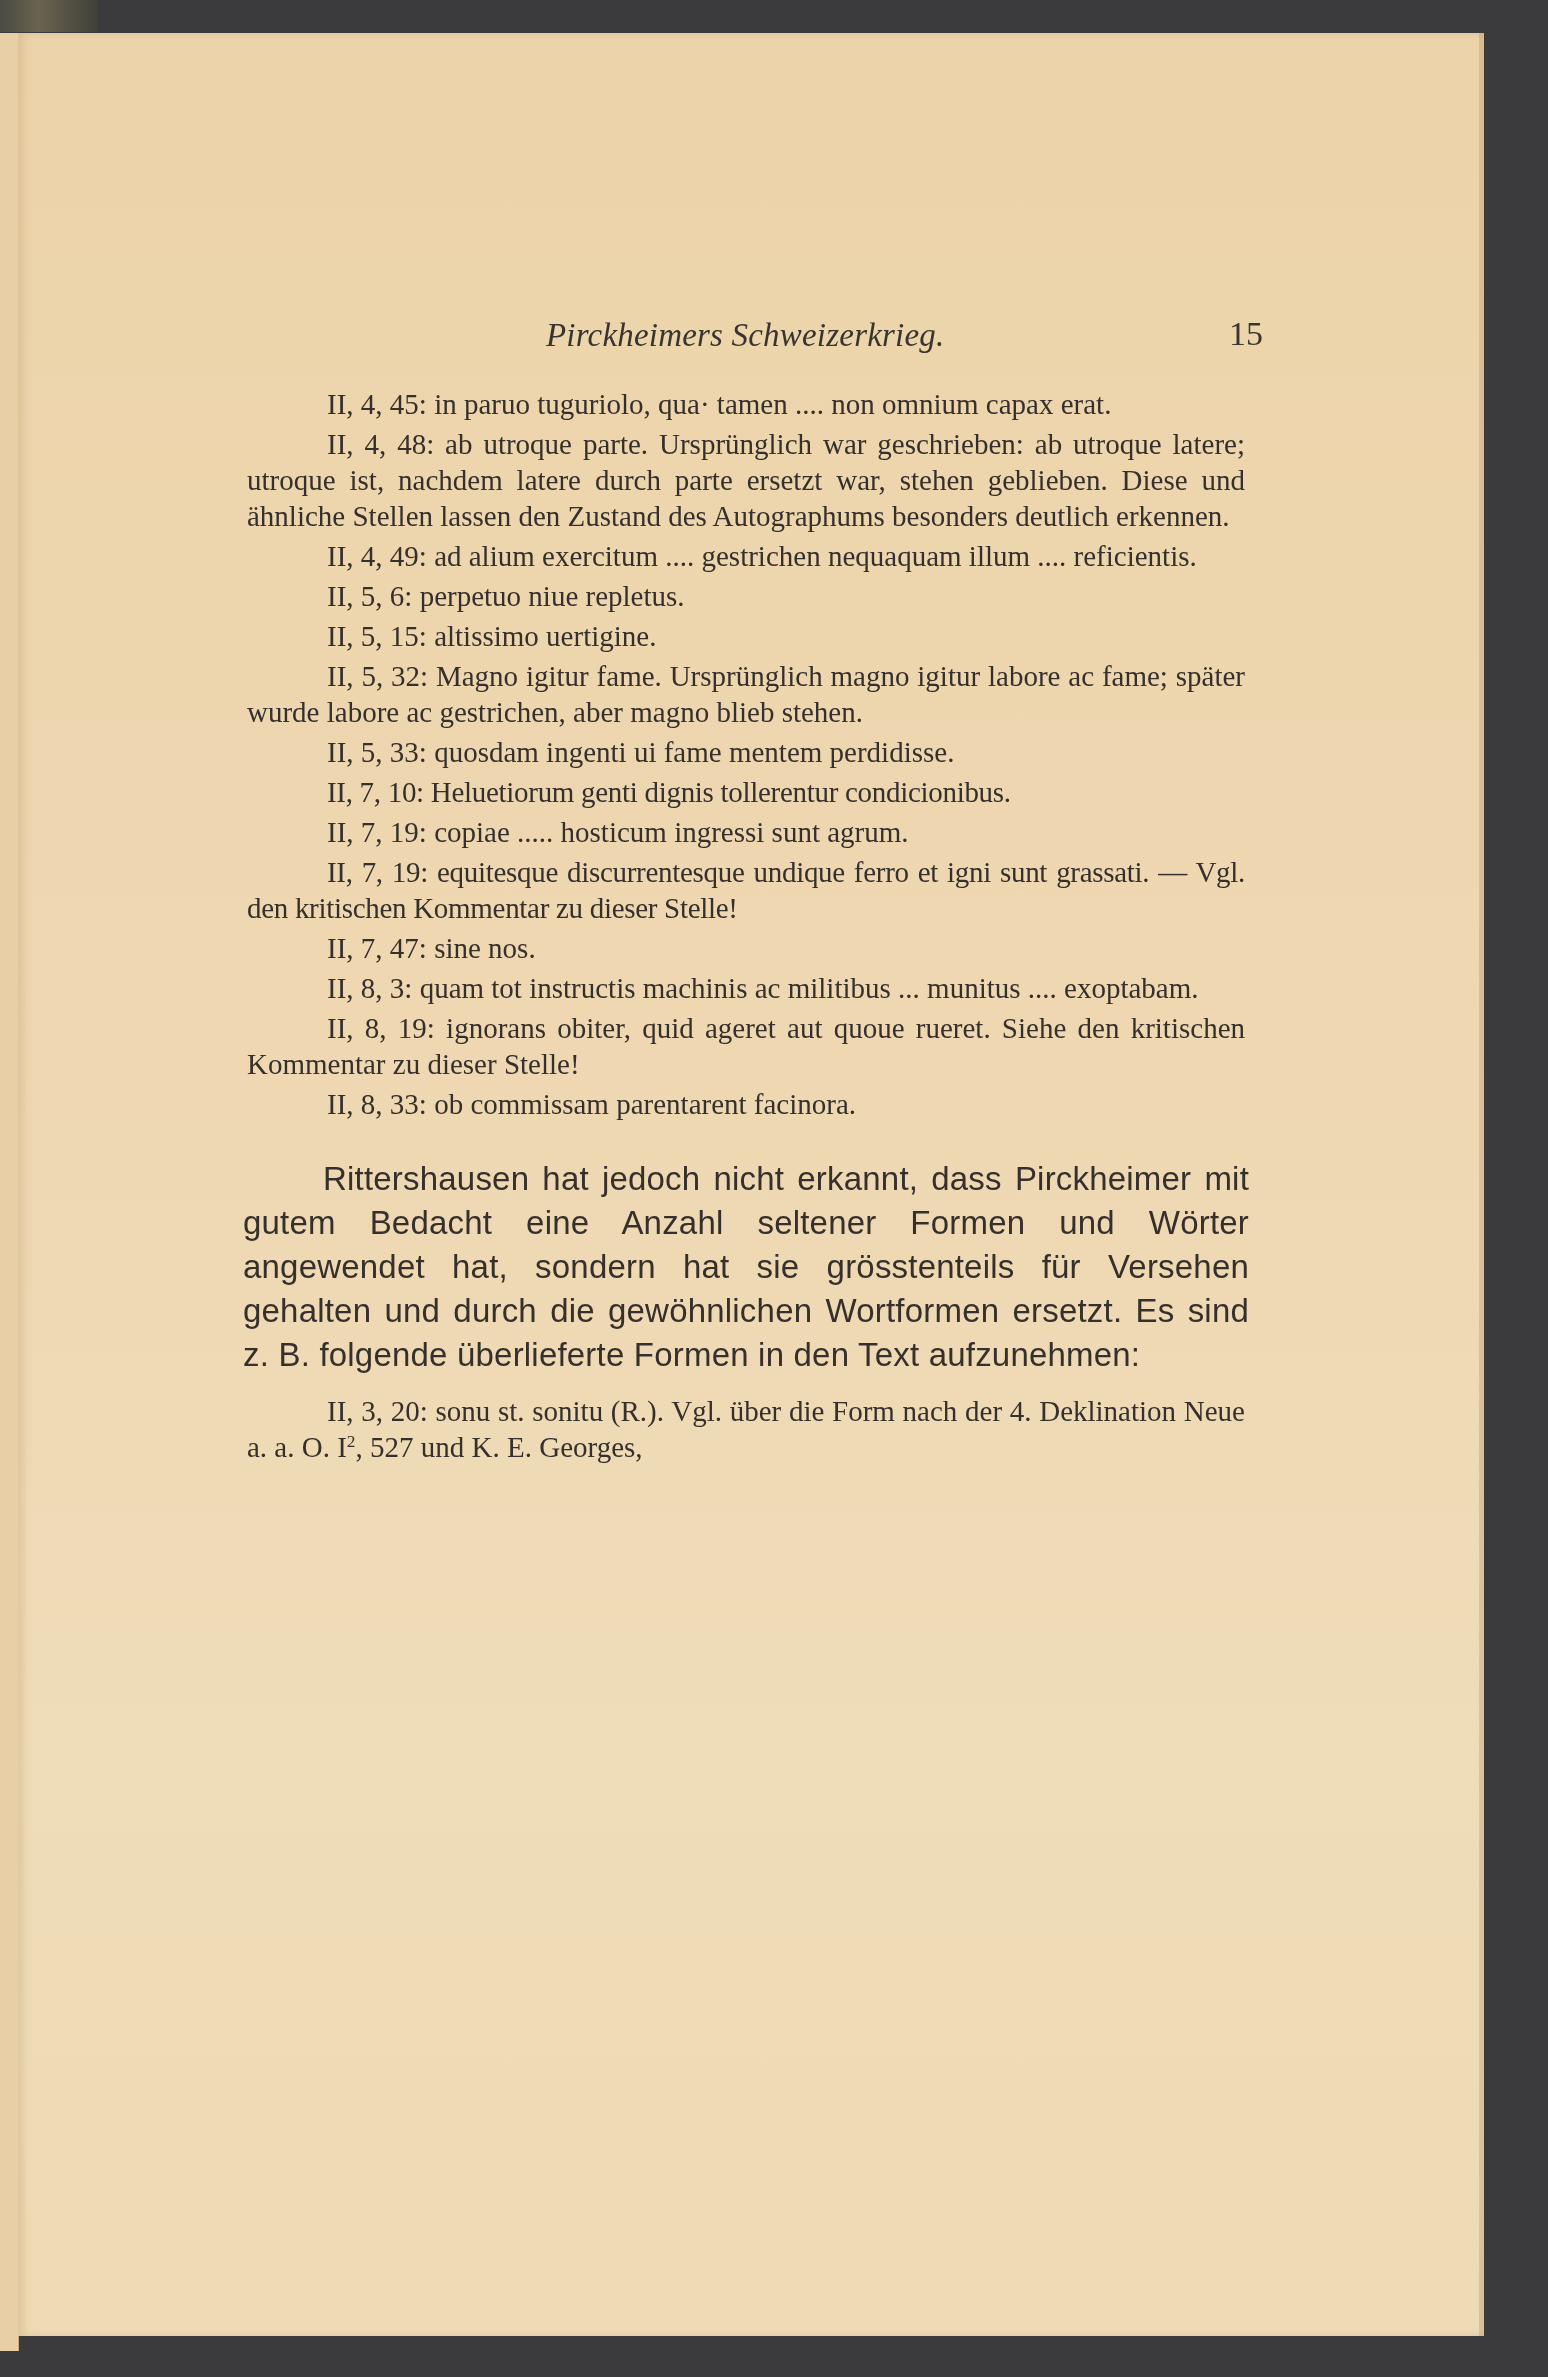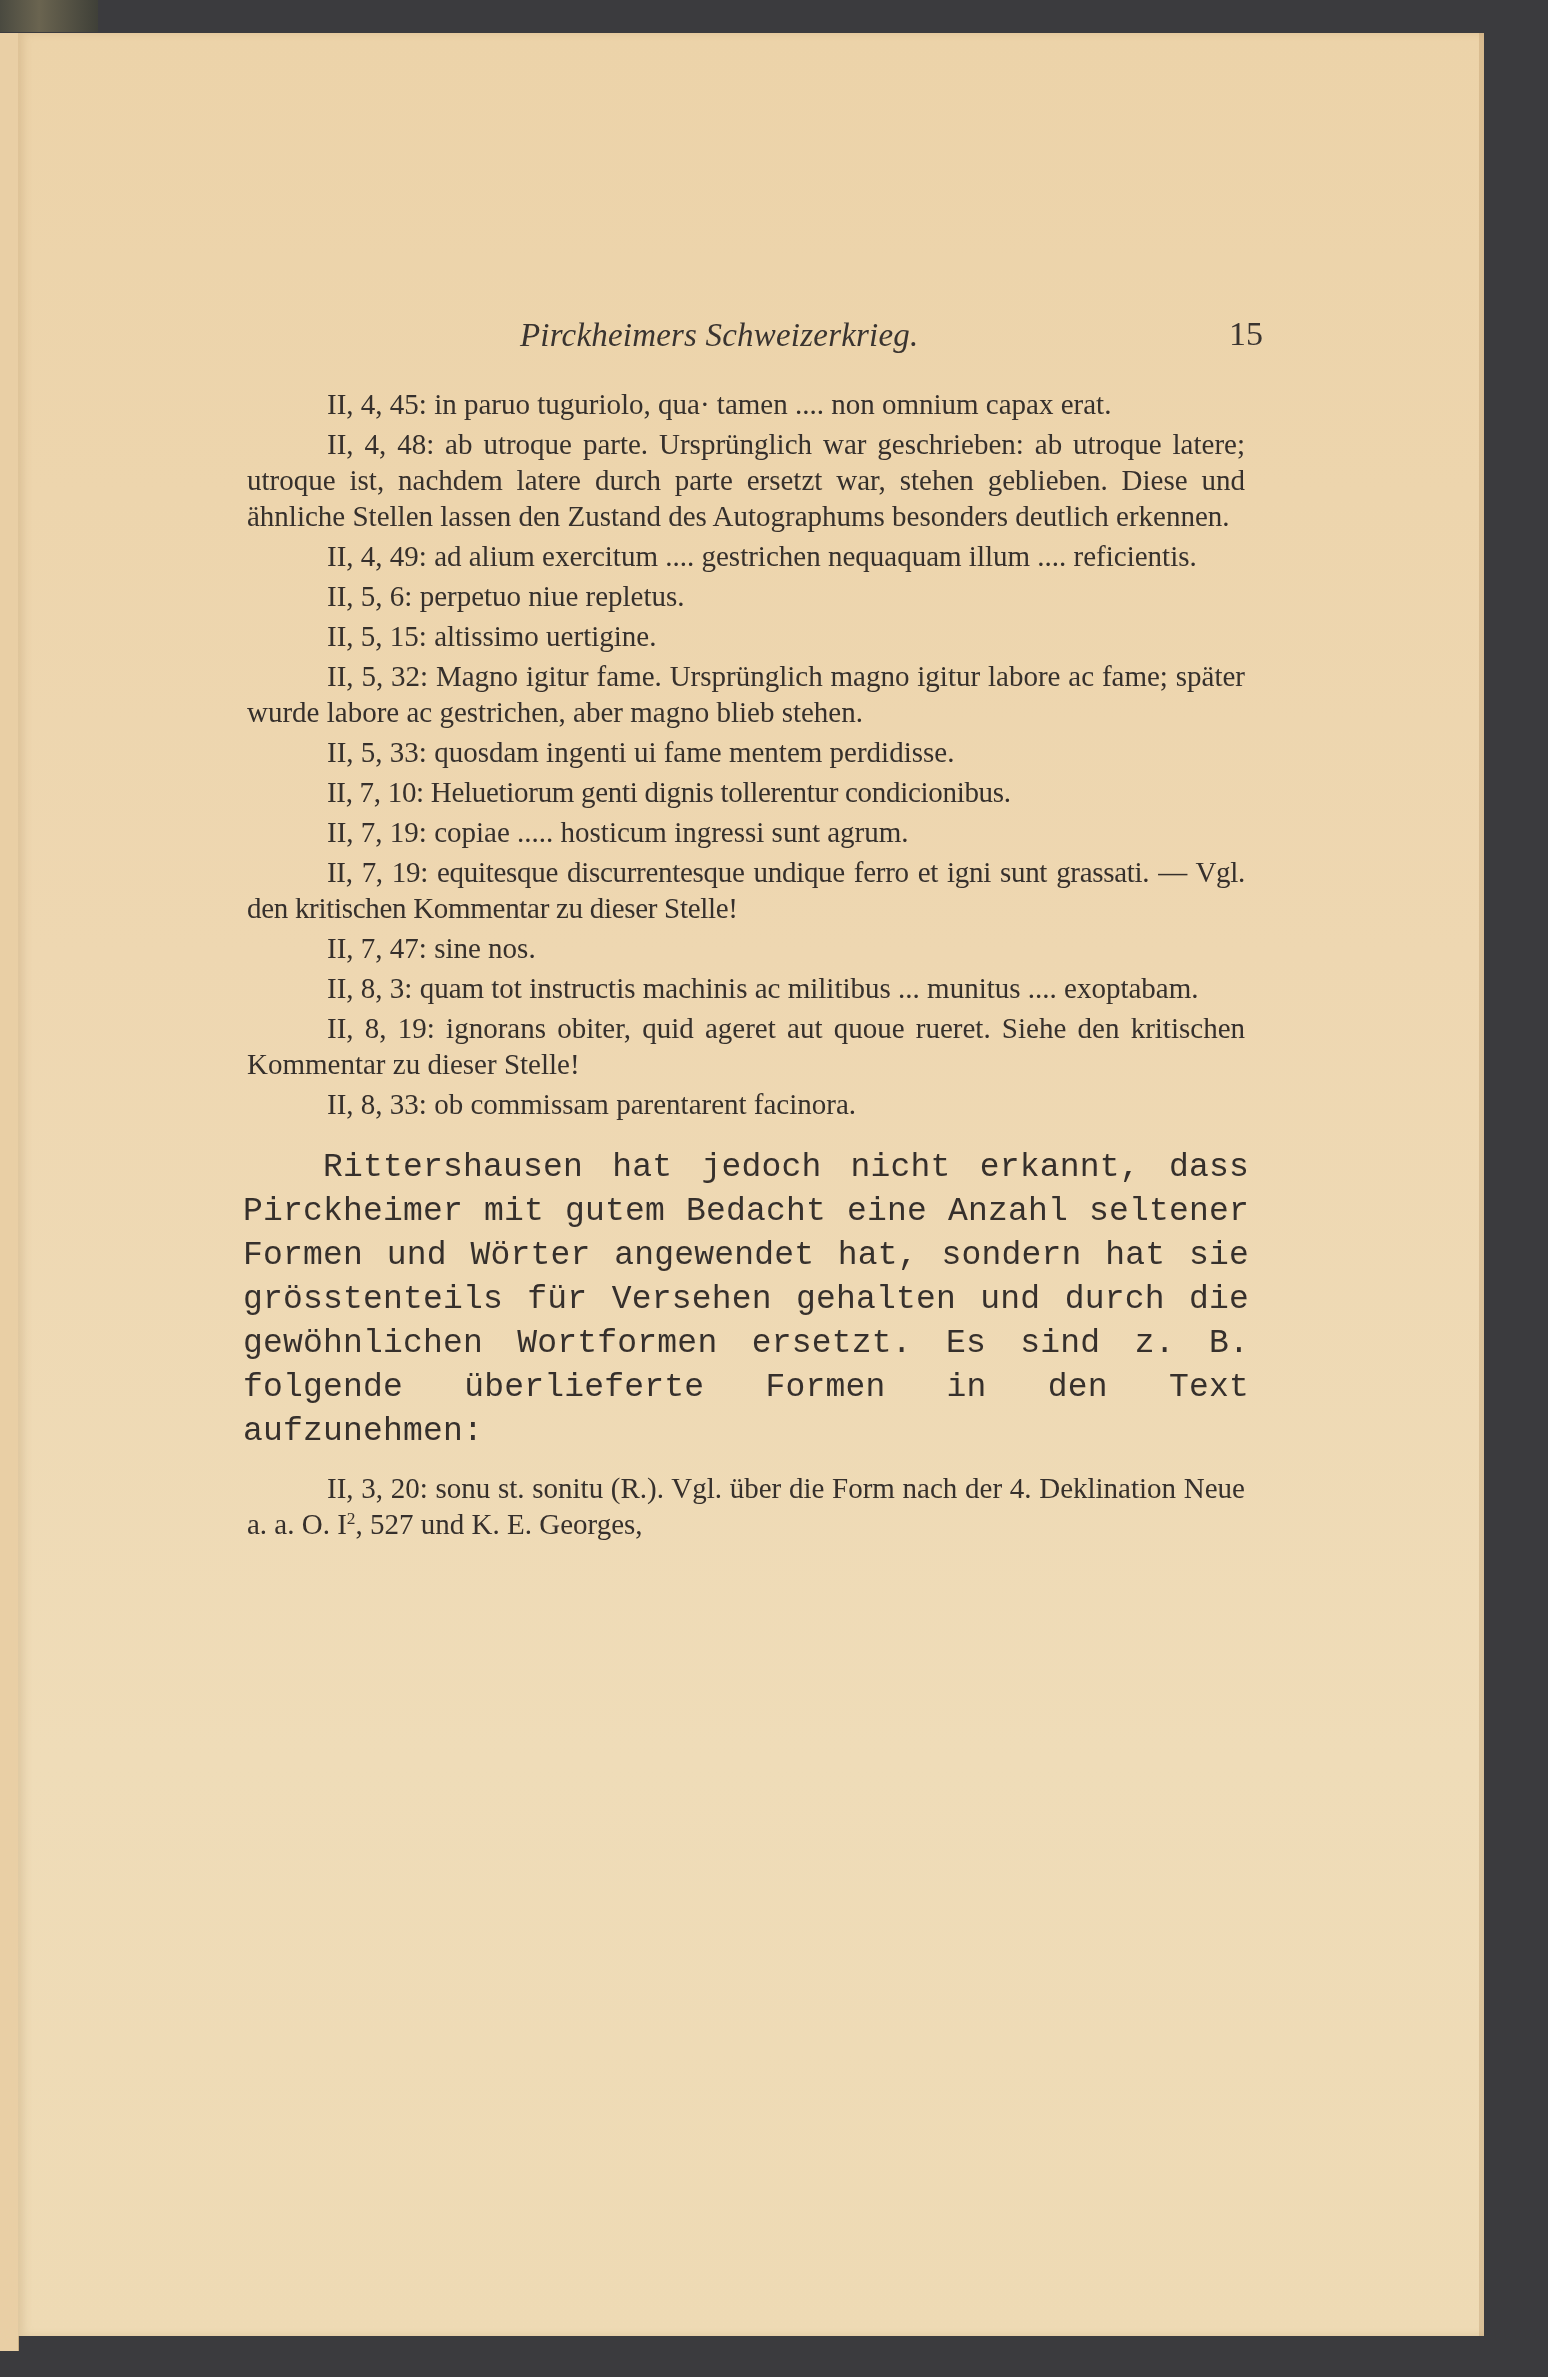--- a/index.html
+++ b/index.html
@@ -42,21 +42,21 @@
     background: rgba(160,120,70,0.25);
   }
   .running-head {
     position: absolute;
     top: 282px;
     left: 0; width: 100%;
     height: 45px;
   }
   .running-title {
     position: absolute;
-    left: 502px;
+    left: 528px;
     top: 1.8px;
     font-family: "Liberation Serif", serif;
     font-style: italic;
     font-size: 33px;
     color: #3a3430;
     letter-spacing: 0.2px;
   }
   .page-number {
     position: absolute;
     left: 1211px;
@@ -77,26 +77,26 @@
     font-family: "Liberation Serif", serif;
     font-size: 29px;
     line-height: 36px;
     text-align: justify;
     text-indent: 80px;
     margin: 4px;
     hyphens: manual;
   }
   .entry.tight { letter-spacing: -0.3px; }
   .prose {
-    font-family: Liberation Mono, monospace;
+    font-family: Liberation Sans, sans-serif;
     font-size: 33px;
     line-height: 44px;
     text-align: justify;
     text-indent: 80px;
-    margin: 24px 0 16px 0;
+    margin: 35px 0 16px 0;
     letter-spacing: 0.2px;
   }
   .entries-2 { margin-top: 9px; }
   sup { font-size: 60%; line-height: 0; vertical-align: 0.55em; }
 </style>
 </head>
 <body>
 
 <div class="top-strip"></div>
 <div class="left-page"></div>

